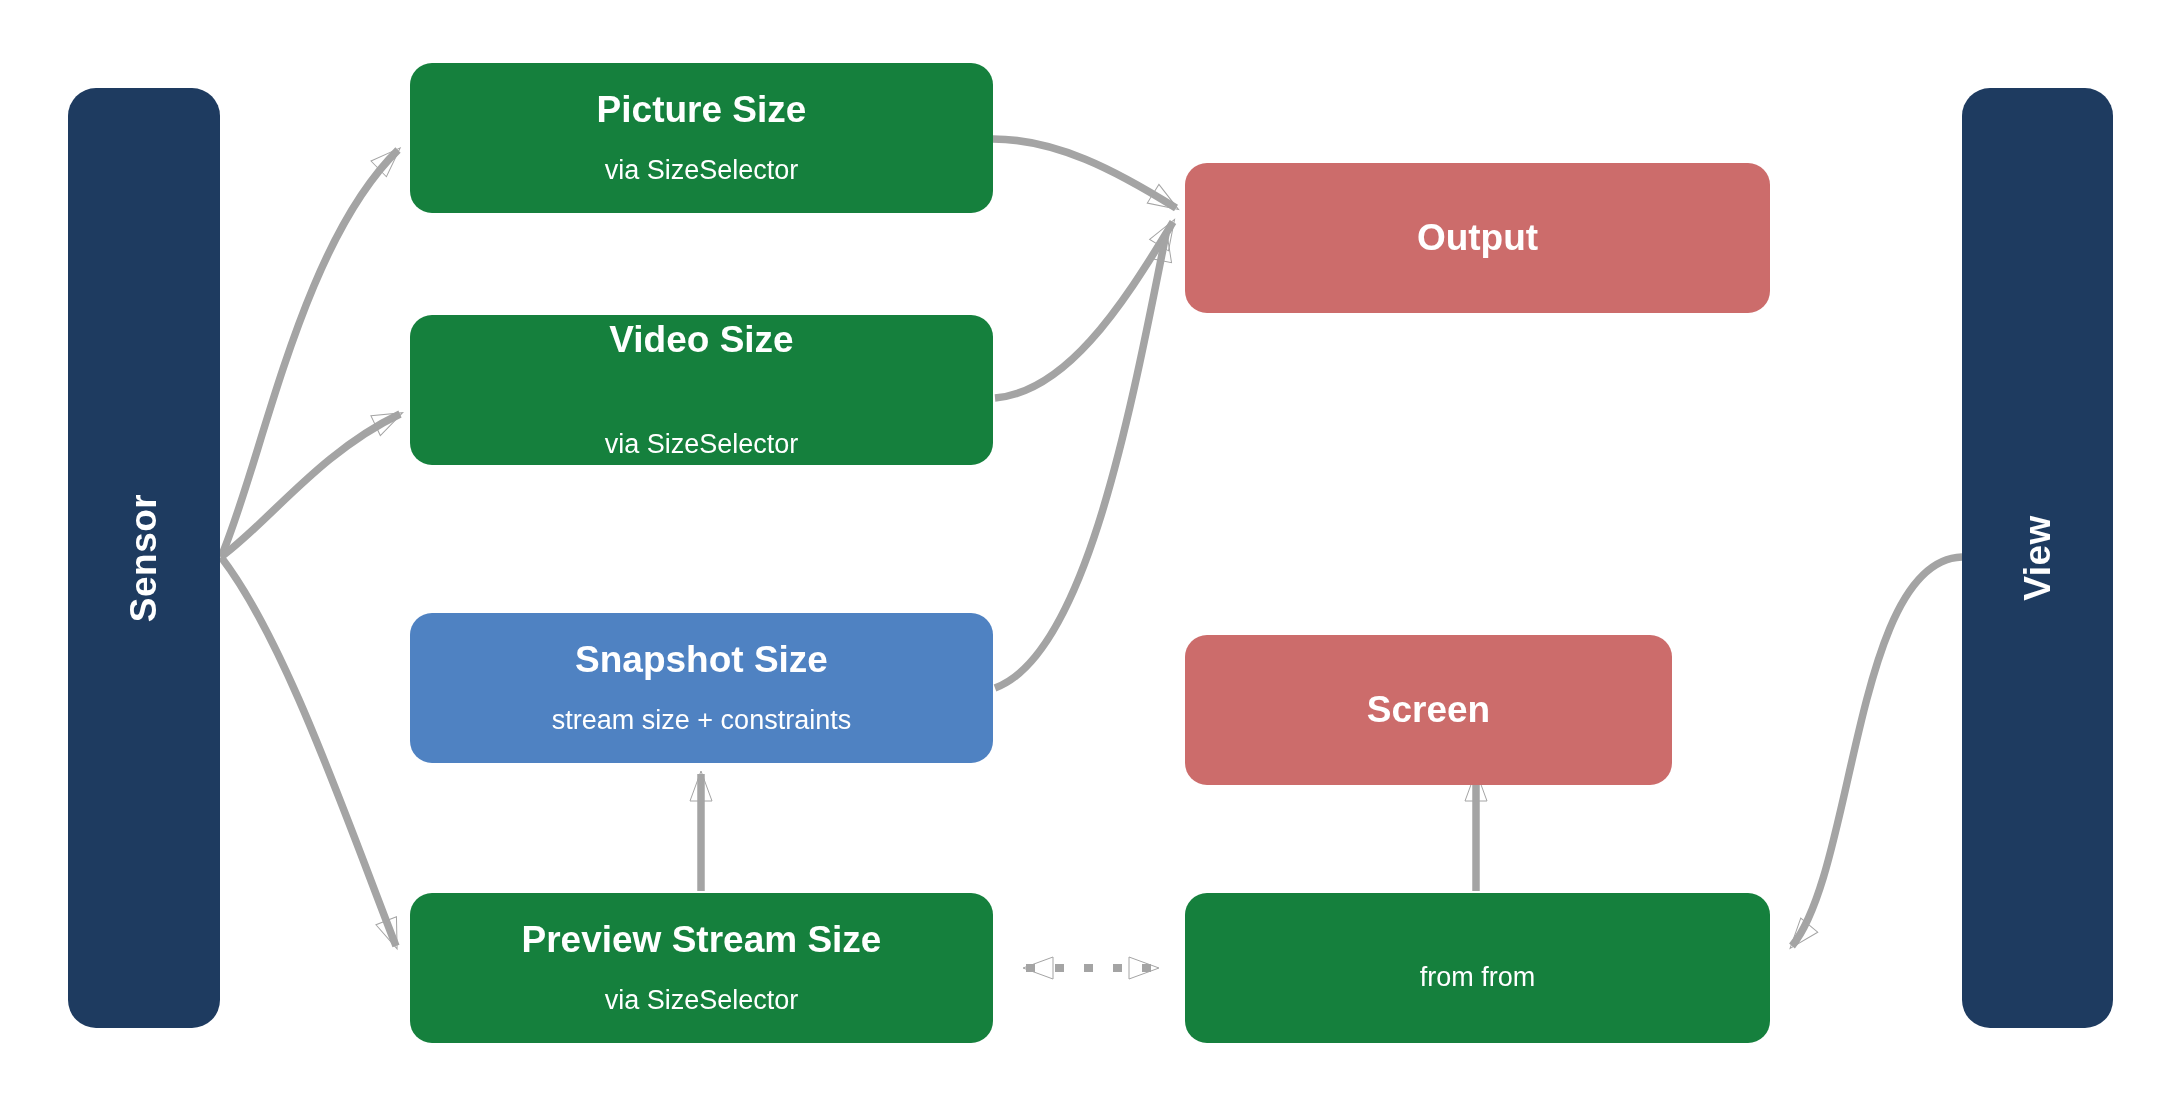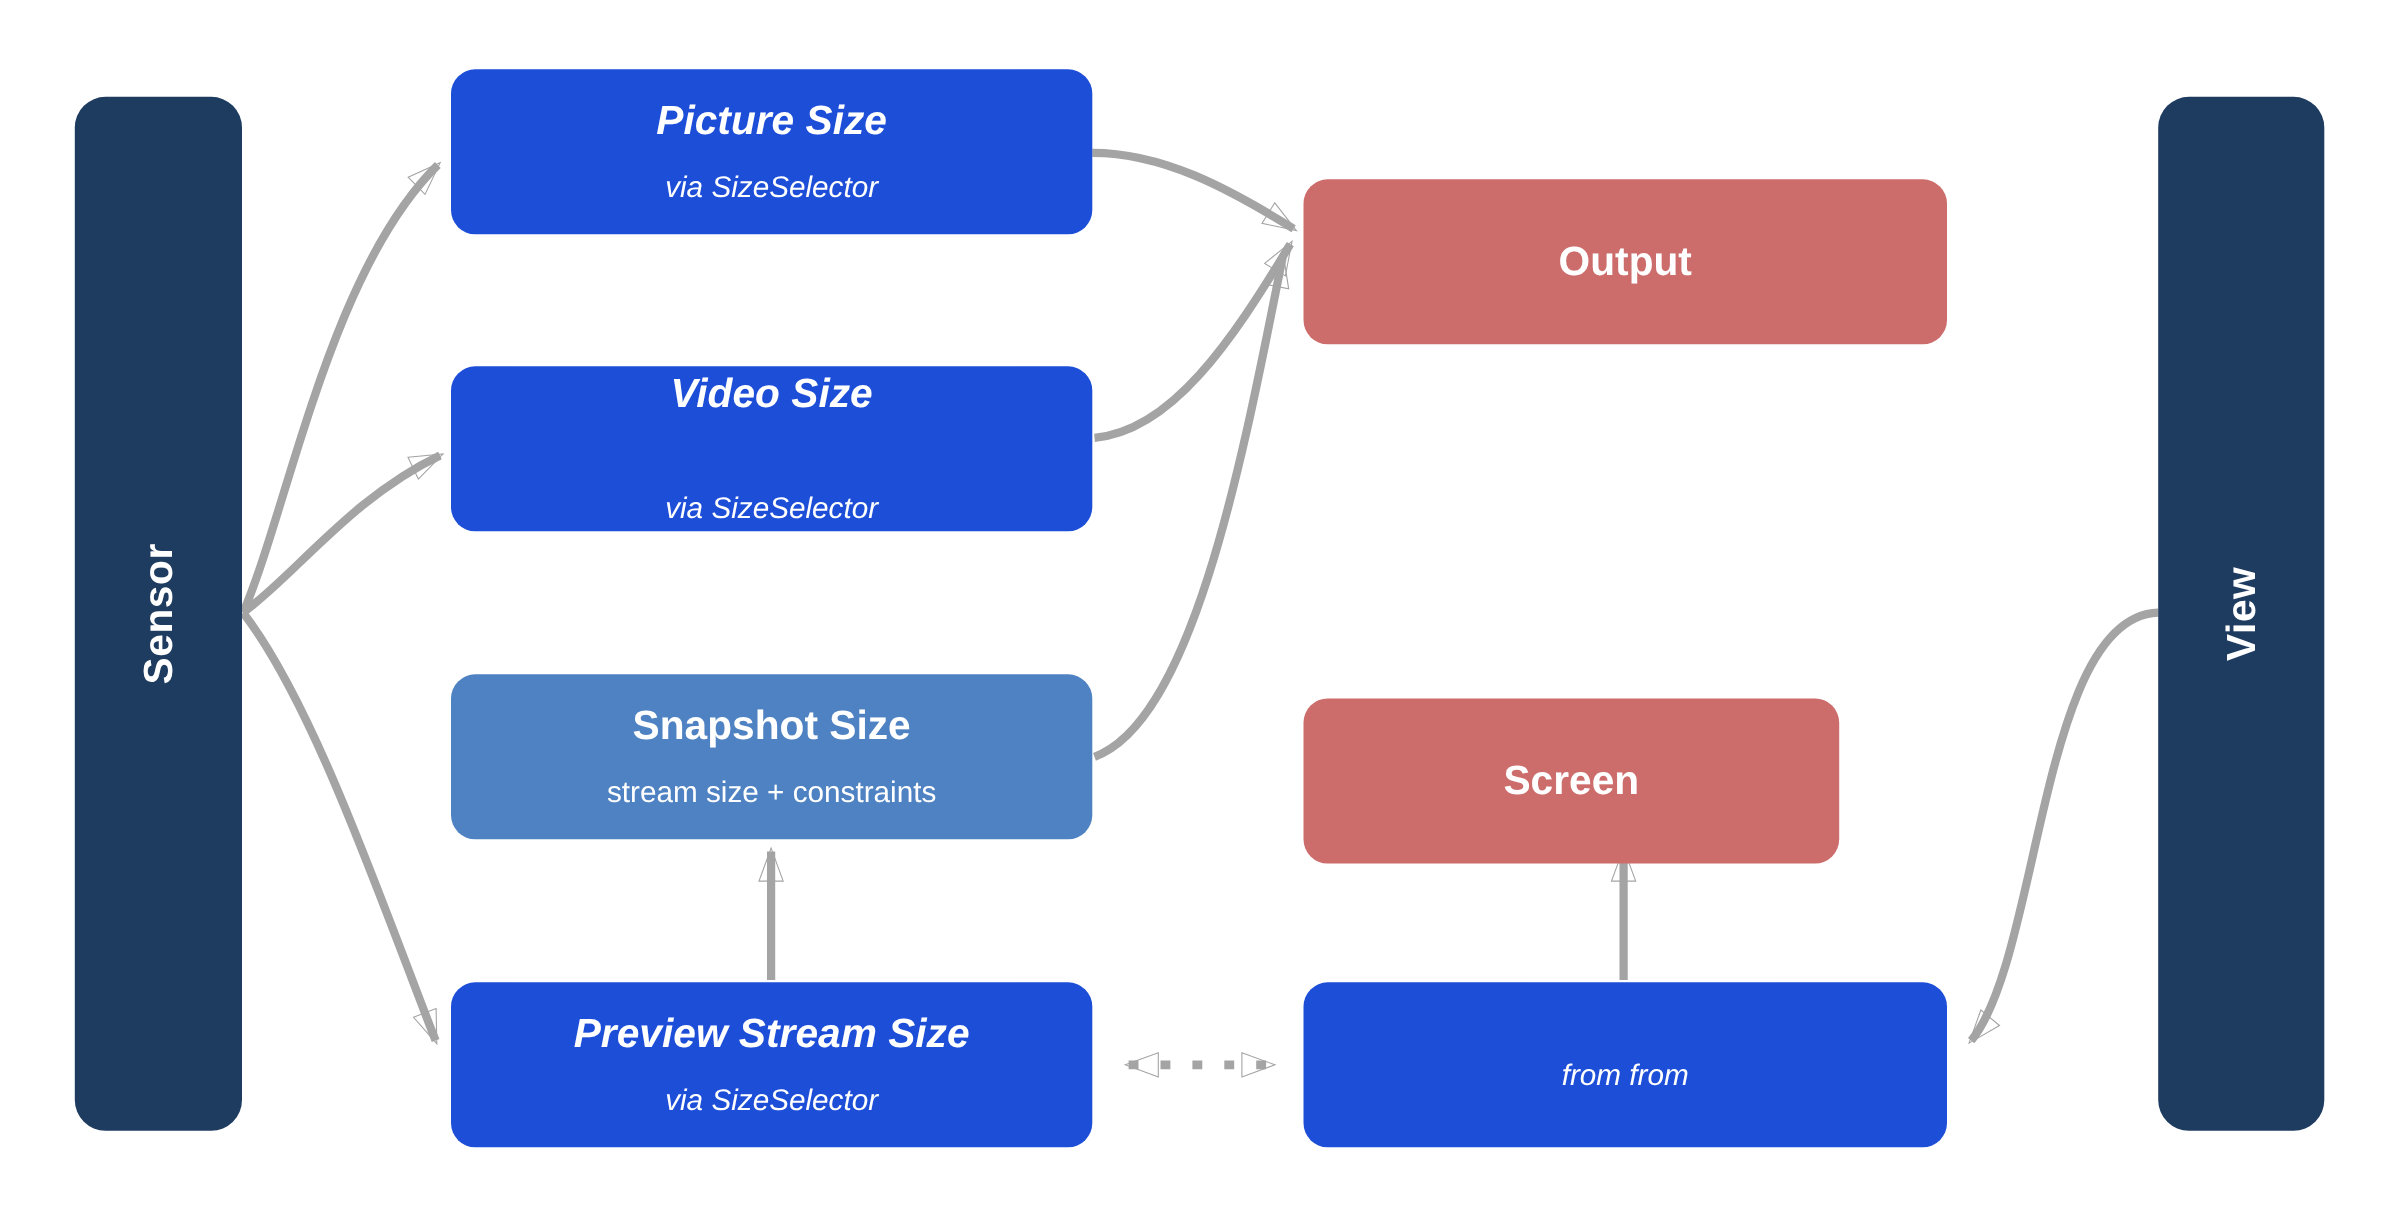--- a/index.html
+++ b/index.html
@@ -46,21 +46,21 @@
     font-size: 37px;
     font-weight: bold;
     line-height: 1.2;
   }
   .node .subtitle {
     font-size: 27px;
     font-weight: normal;
     line-height: 1.3;
     margin-top: 20px;
   }
-  .node.blue      { background: #1d4ed8; font-style: italic; }
+  .node.blue      { background: #15803d; }
   .node.lightblue { background: #4f82c2; }
   .node.red       { background: #cc6c6b; margin-top: 23px; }
 
   #edges-layer {
     position: absolute;
     left: 0; top: 0;
     width: 2182px;
     height: 1104px;
     pointer-events: none;
   }
@@ -101,21 +101,21 @@
   </div>
   <div class="bar" style="left:1962px; width:151px;">
     <span class="bar-label">View</span>
   </div>
 
   <div class="node blue" style="left:410px; top:63px;">
     <div class="title">Picture Size</div>
     <div class="subtitle">via SizeSelector</div>
   </div>
 
-  <div class="node blue" style="left:410px; top:333px;gap:44px;">
+  <div class="node blue" style="left:410px; top:315px;gap:44px;">
     <div class="title">Video Size</div>
     <div class="subtitle">via SizeSelector</div>
   </div>
 
   <div class="node lightblue" style="left:410px; top:613px;">
     <div class="title">Snapshot Size</div>
     <div class="subtitle">stream size + constraints</div>
   </div>
 
   <div class="node blue" style="left:410px; top:893px;">

